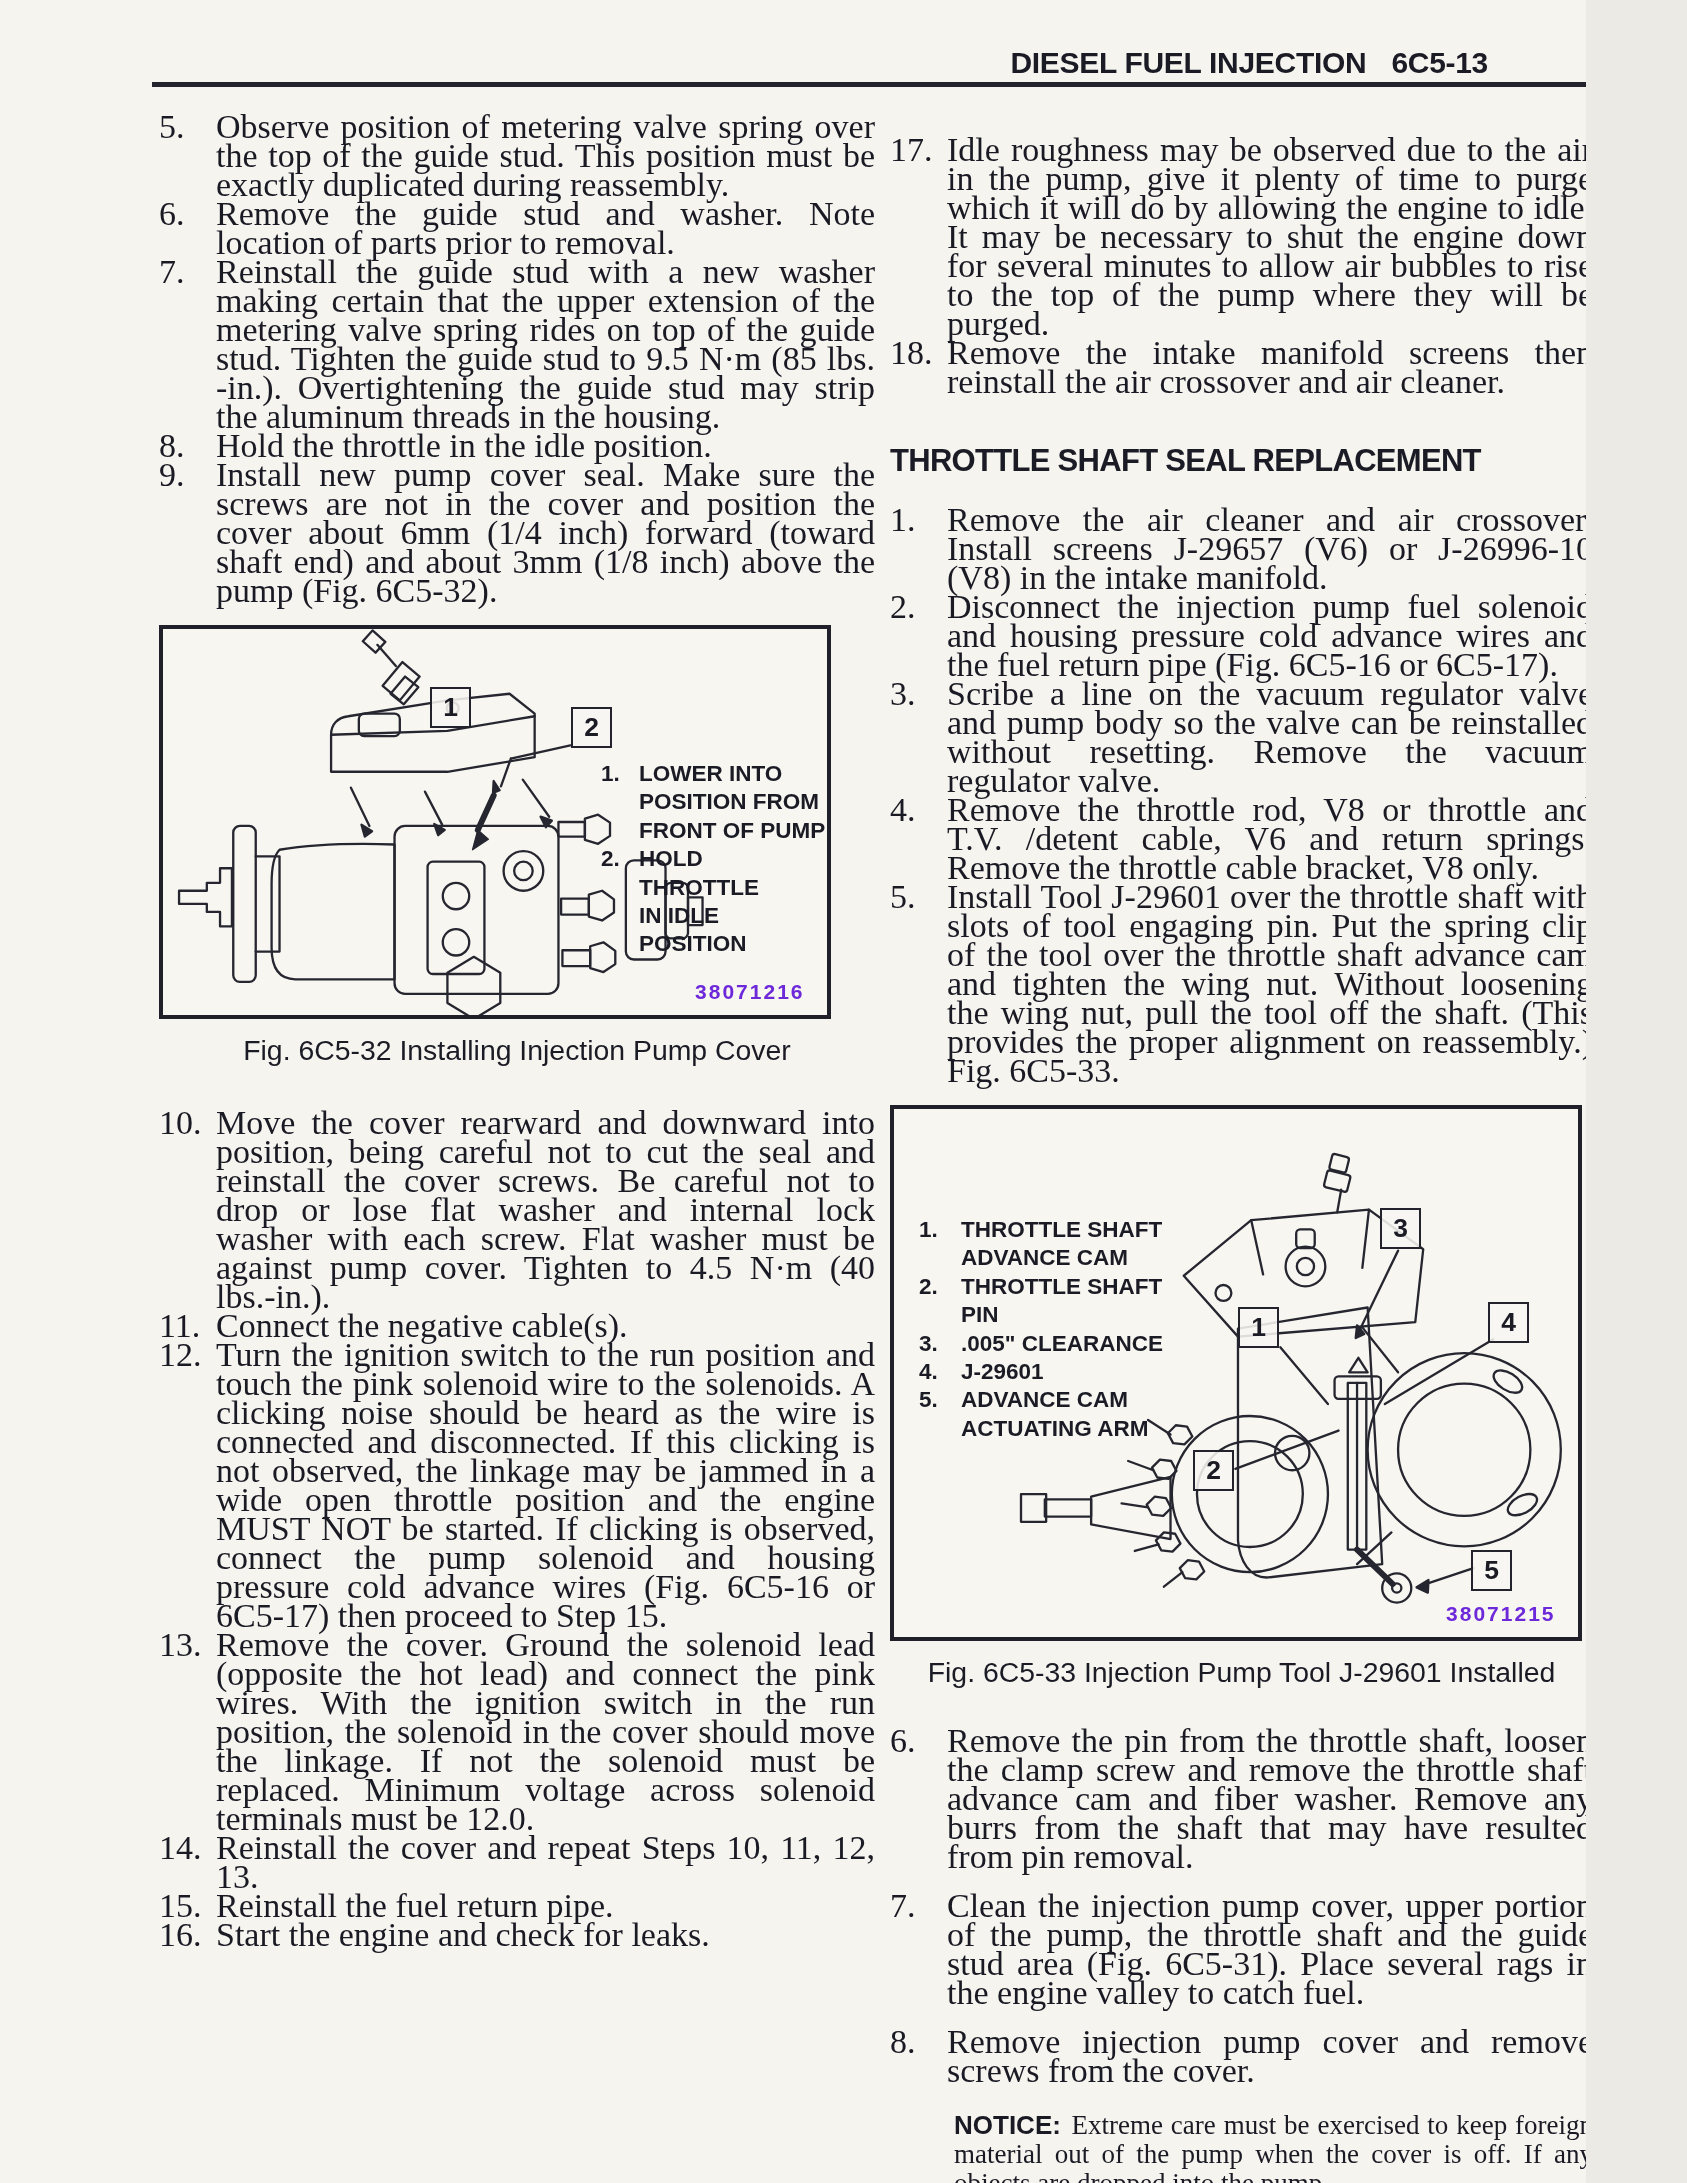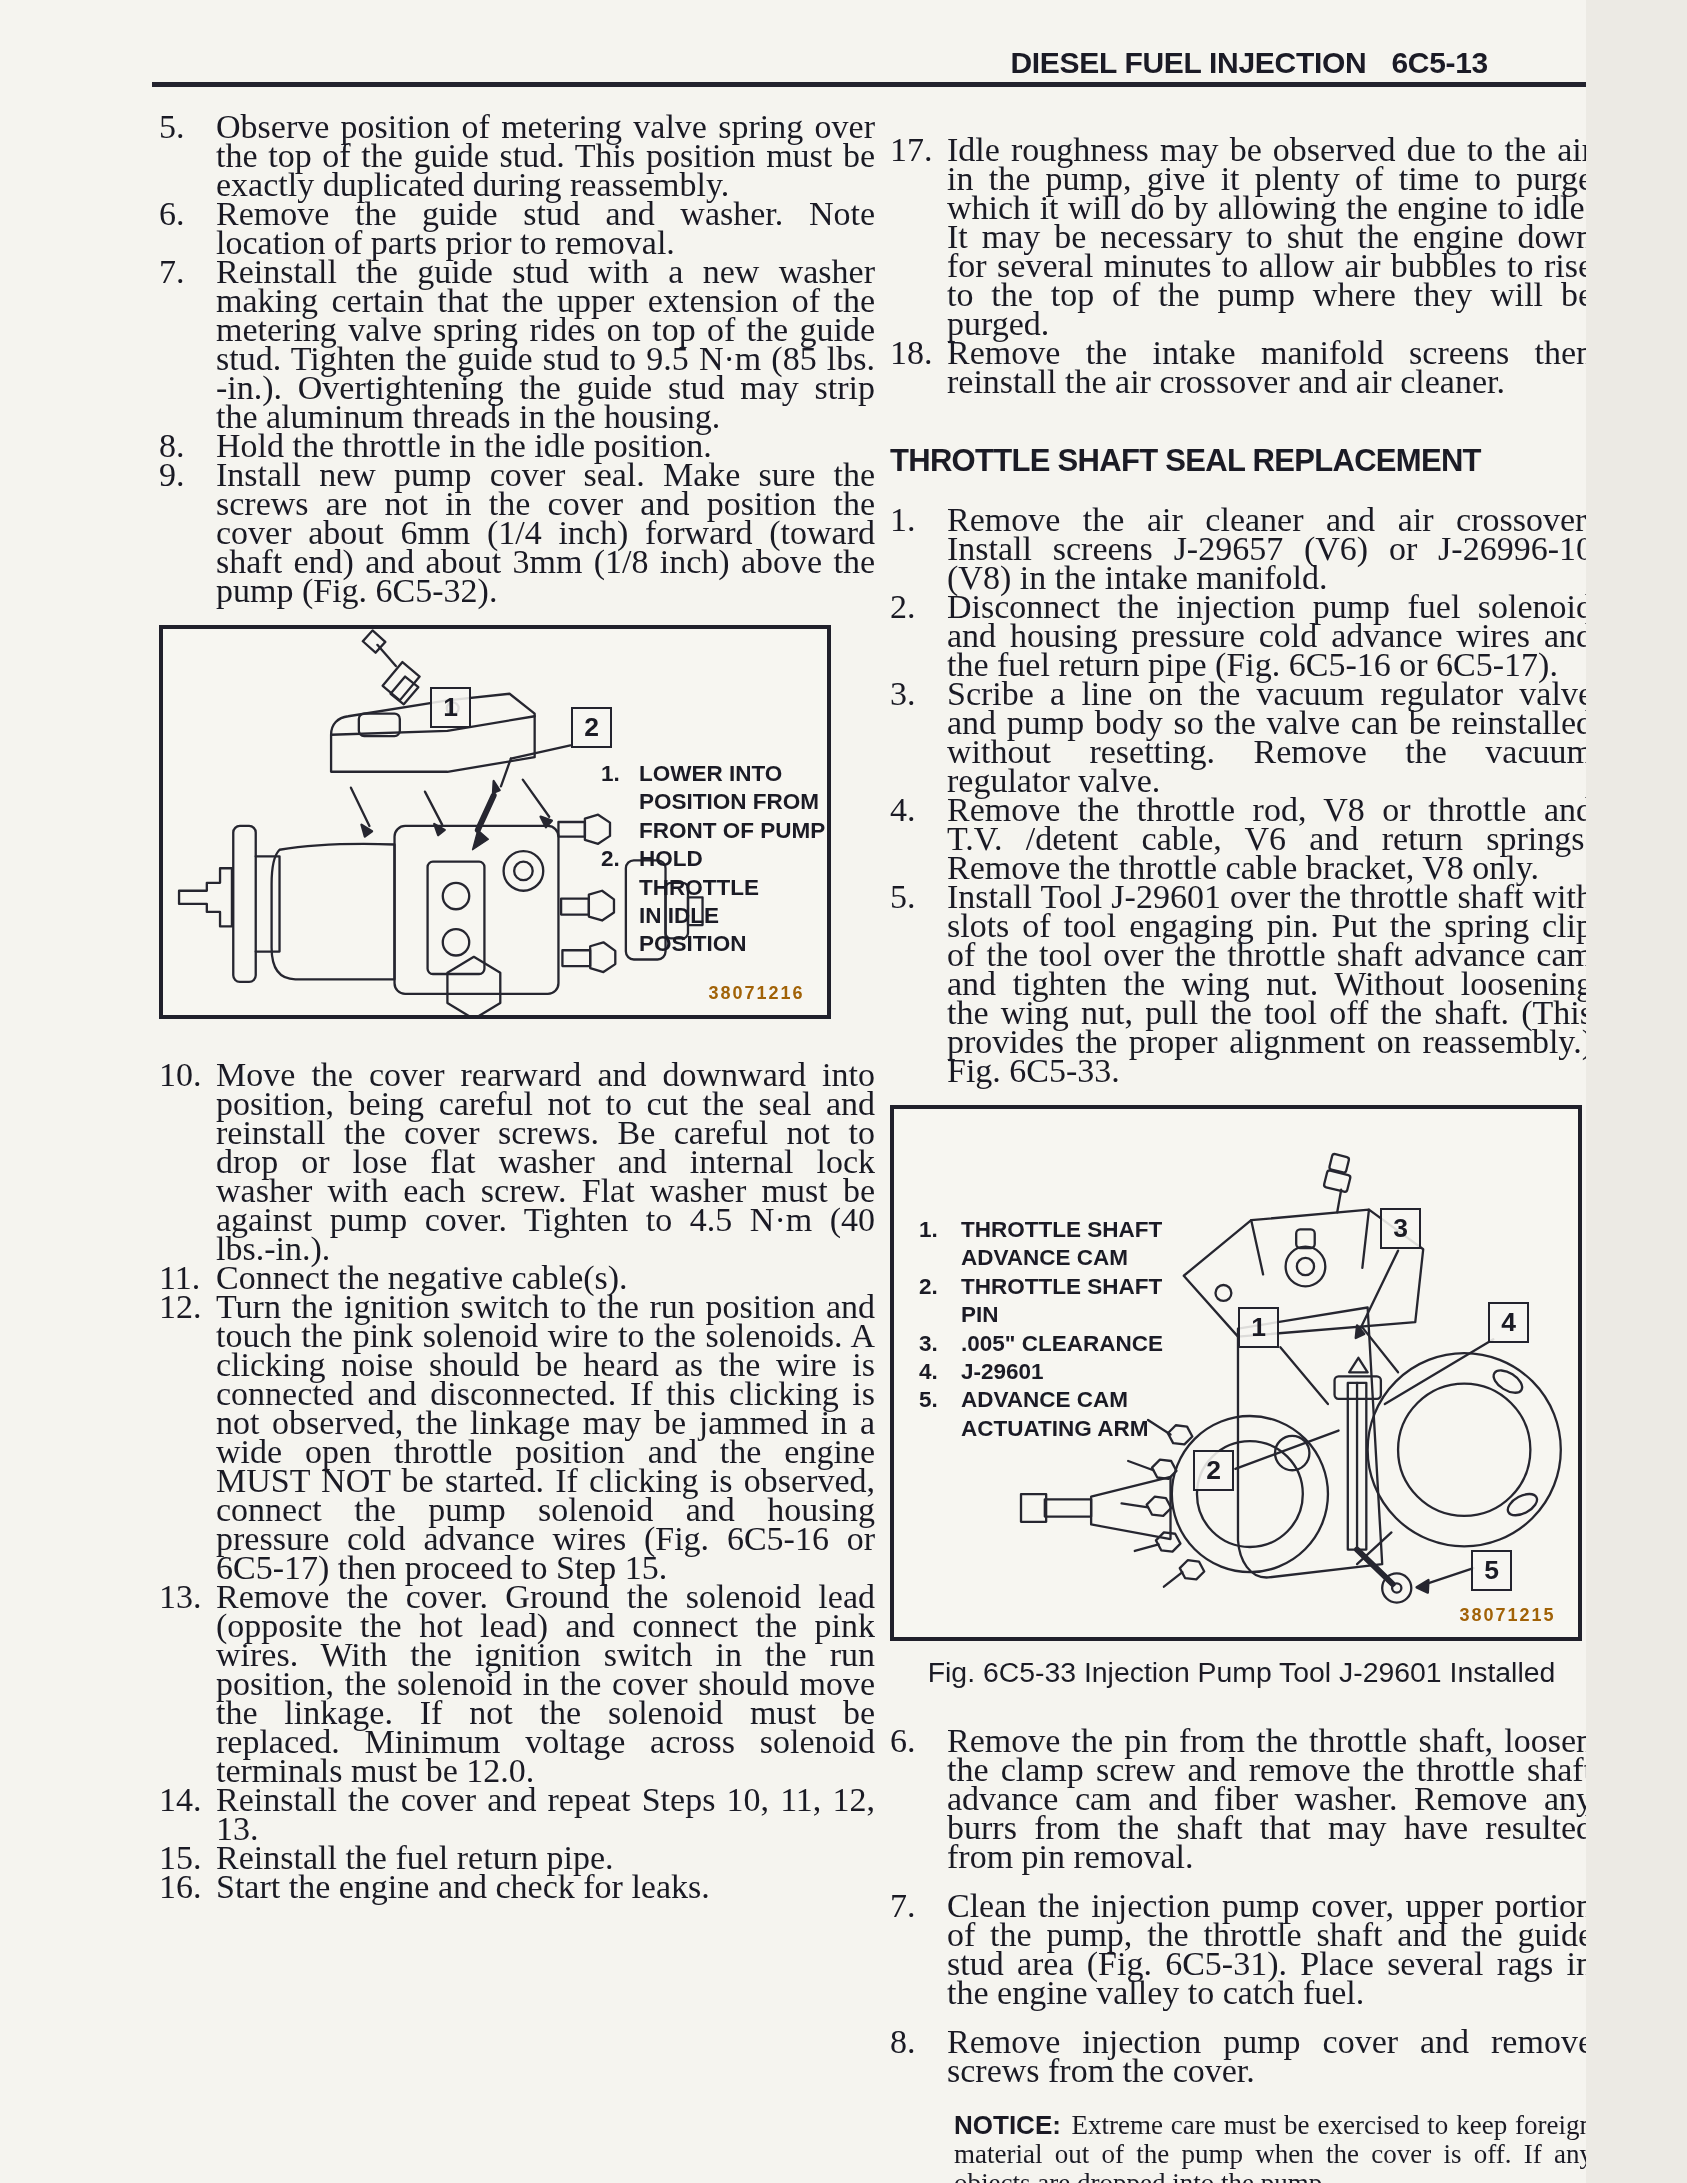--- a/index.html
+++ b/index.html
@@ -60,21 +60,21 @@
     font-weight:700;font-size:22.5px;line-height:28.4px;color:#1b1b25;
   }
   .fig1 .fig-labels{left:438px;top:131px;}
   .fig2 .fig-labels{left:25px;top:107px;}
   .lab{display:flex;}
   .lab .ln{flex:0 0 38px;}
   .fig2 .lab .ln{flex:0 0 42px;}
   .partnum{
     position:absolute;right:22.5px;bottom:10.6px;
     font-family:"Liberation Sans", sans-serif;font-weight:700;
-    font-size:18px;letter-spacing:2px;color:#a16207;
+    font-size:21px;letter-spacing:2px;color:#6d28d9;
   }
   .sec-head{
     margin:46px 0 26.5px 0;
     font-family:"Liberation Sans", sans-serif;font-weight:700;
     font-size:31px;line-height:37px;letter-spacing:-0.7px;color:#1b1b25;
   }
   .notice{
     margin:26.5px 0 0 64px;font-size:27px;line-height:29px;text-align:justify;
   }
   .notice .nl{
@@ -185,20 +185,21 @@
           <div class="ln">2.</div>
           <div>
             <div>HOLD THROTTLE</div>
             <div>IN IDLE</div>
             <div>POSITION</div>
           </div>
         </div>
       </div>
       <div class="partnum">38071216</div>
     </div>
+    <div class="figcap">Fig. 6C5-32 Installing Injection Pump Cover</div>
 
     <div class="steps-b">
       <div class="step">
           <span class="n">10.</span>
           <span class="t">Move the cover rearward and downward into position, being careful not to cut the seal and reinstall the cover screws. Be careful not to drop or lose flat washer and internal lock washer with each screw. Flat washer must be against pump cover. Tighten to 4.5 N·m (40 lbs.-in.).</span>
         </div>
       <div class="step">
           <span class="n">11.</span>
           <span class="t">Connect the negative cable(s).</span>
         </div>

